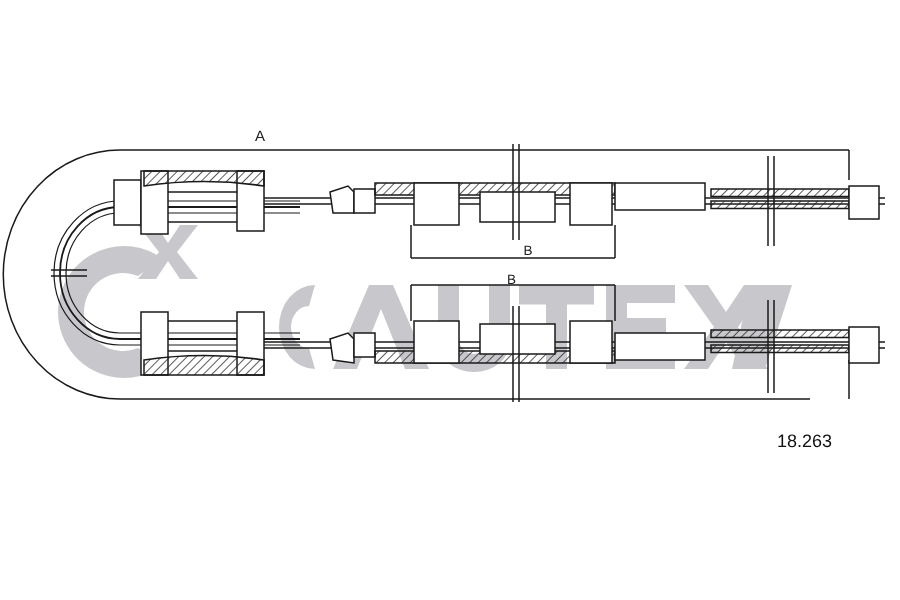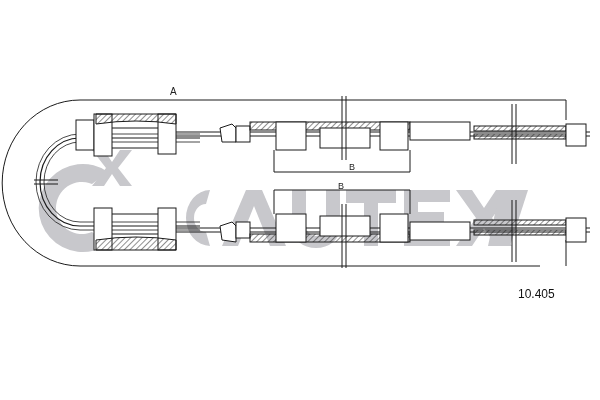--- a/index.html
+++ b/index.html
@@ -110,13 +110,13 @@
     <line x1="346" y1="204" x2="346" y2="268"></line>
     <line x1="512" y1="200" x2="512" y2="262"></line>
     <line x1="516" y1="200" x2="516" y2="262"></line>
   </g>
 </svg>
 </div>
 
 <span class="lbl lbl-a">A</span>
 <span class="lbl lbl-b1">B</span>
 <span class="lbl lbl-b2">B</span>
-<span class="partno">10.405</span>
+<span class="partno">18.263</span>
 
 </body></html>

